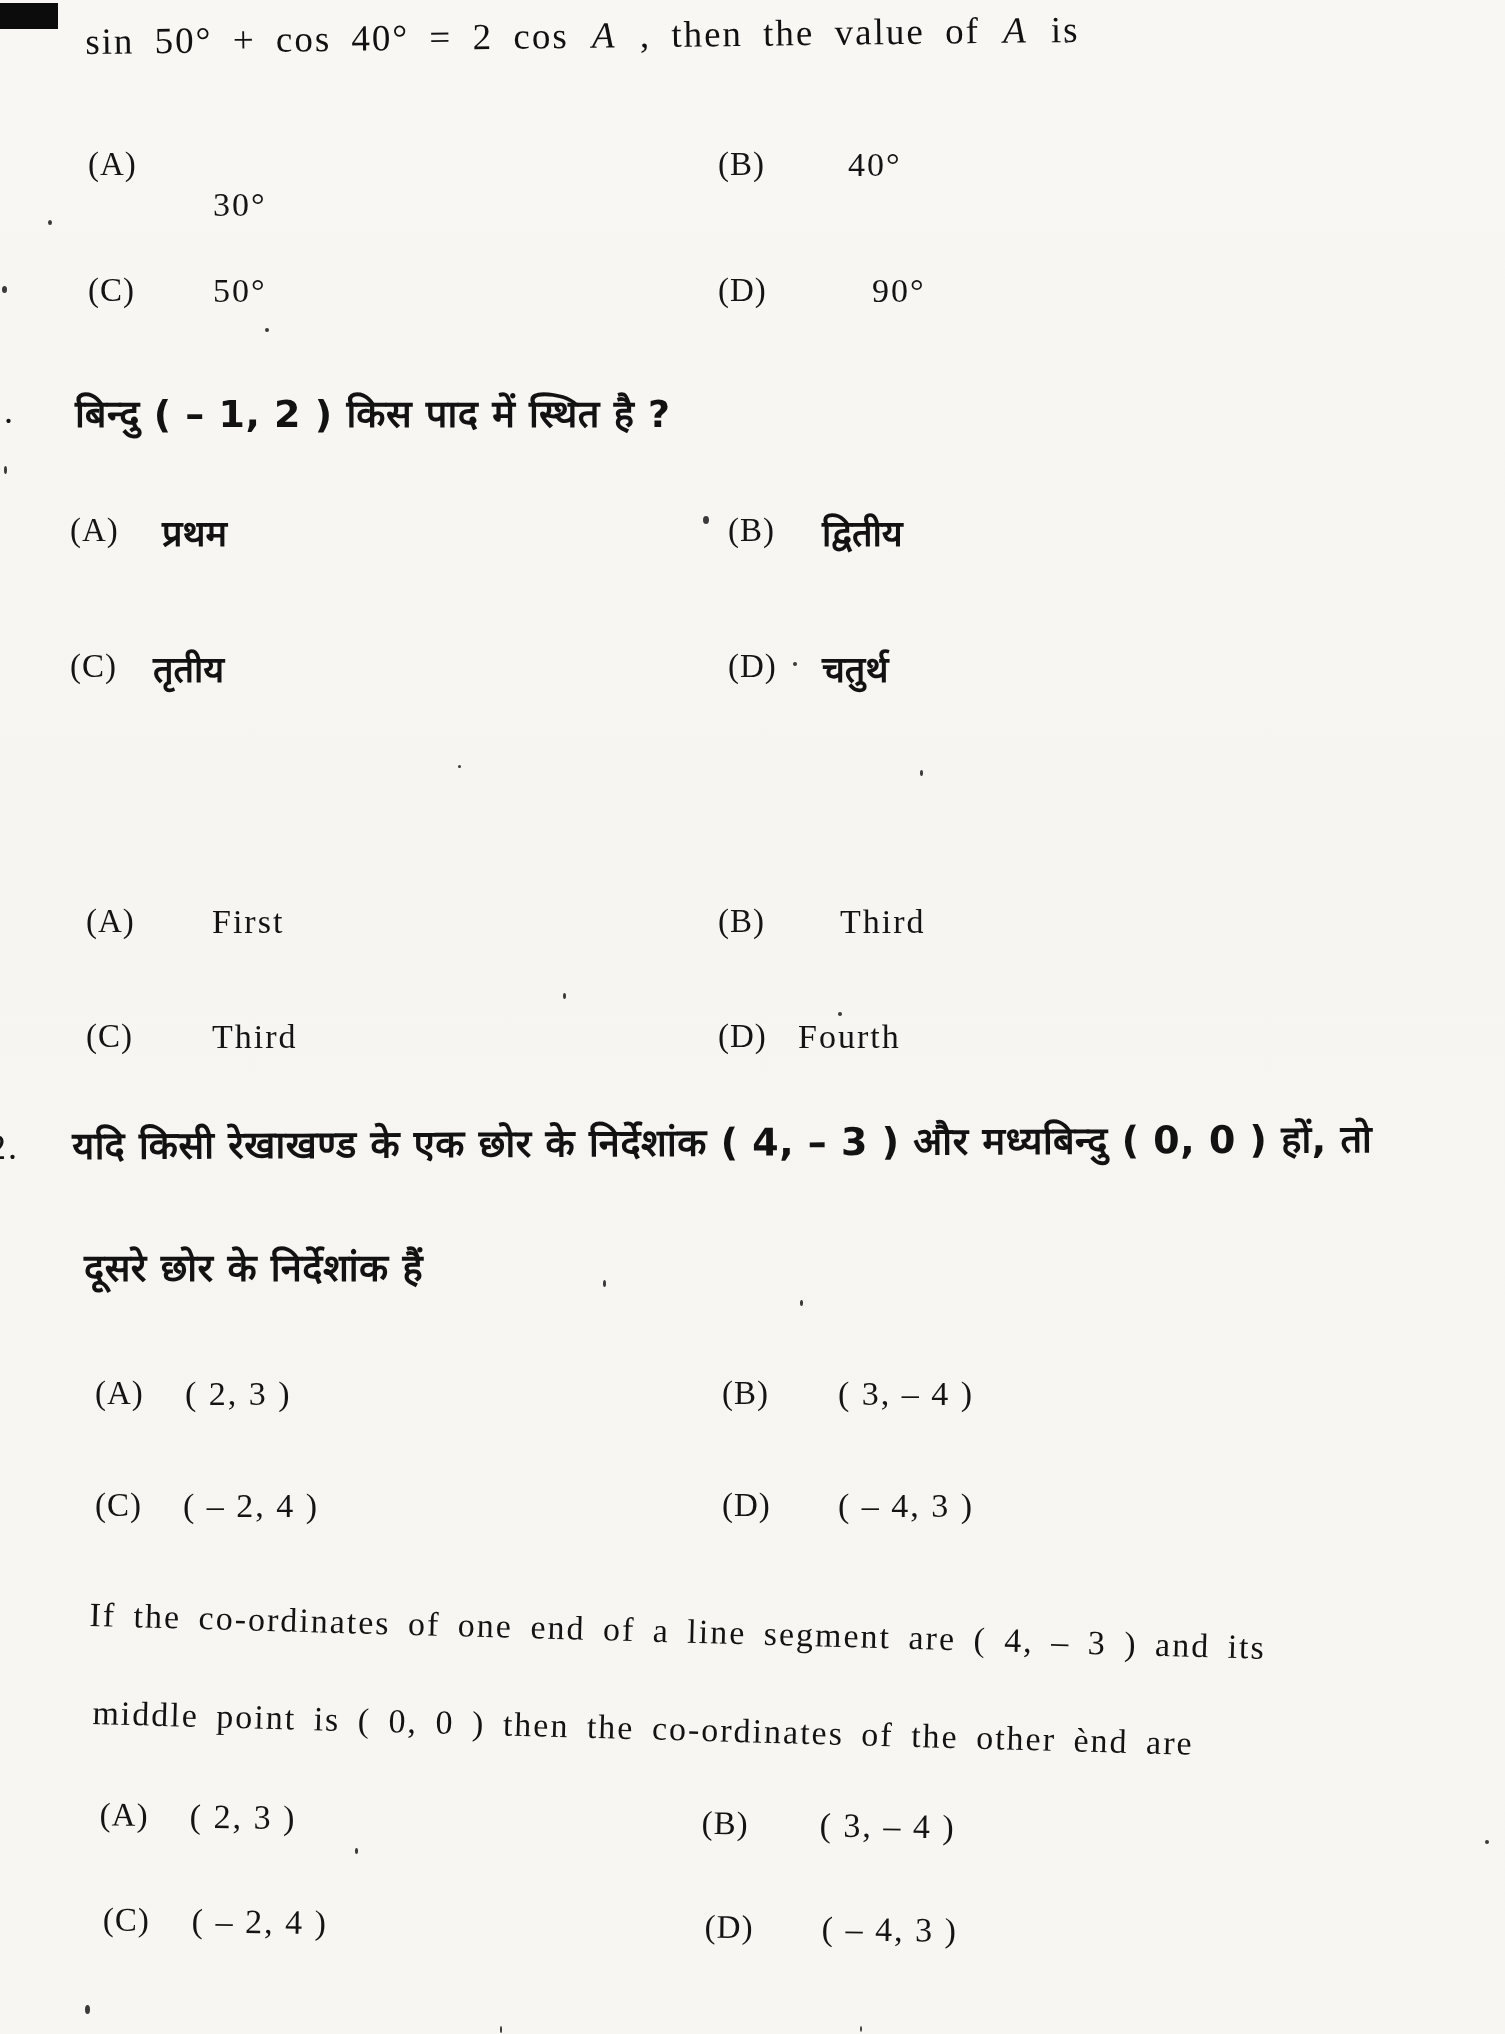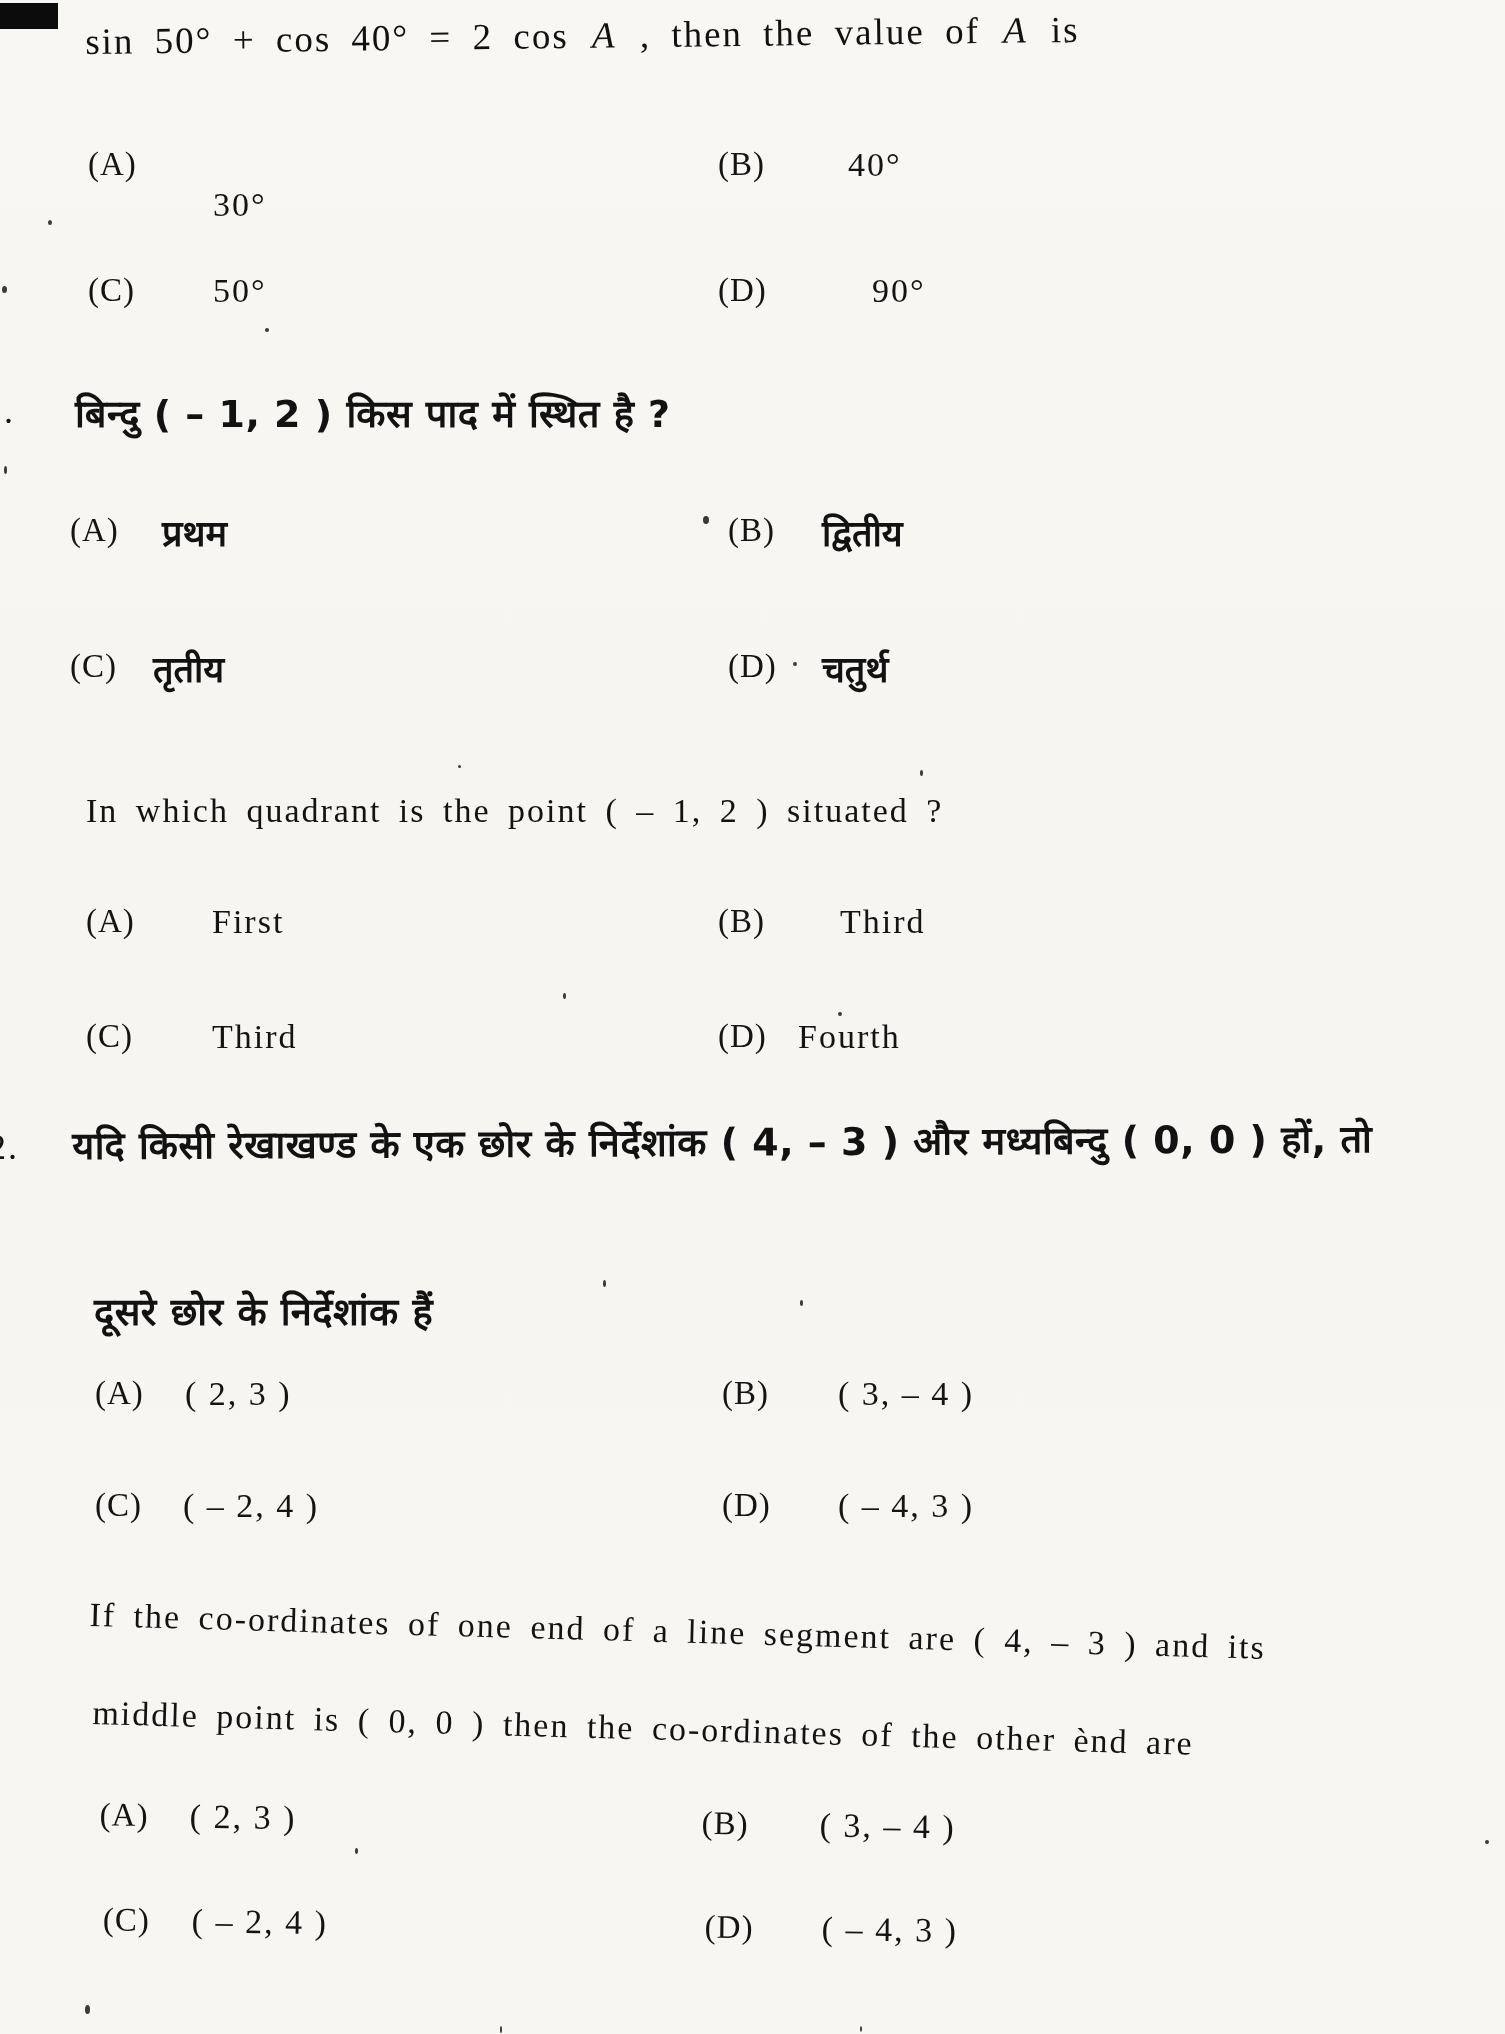--- a/index.html
+++ b/index.html
@@ -79,40 +79,39 @@
     <span class="abs hin-val" style="left:822px;top:-4px;">द्वितीय</span>
   </div>
 
   <div class="opt-row" style="top:648px;">
     <span class="opt-lbl" style="left:70px;">(C)</span>
     <span class="abs hin-val" style="left:153px;top:-4px;">तृतीय</span>
     <span class="opt-lbl" style="left:728px;">(D)</span>
     <span class="abs hin-val" style="left:822px;top:-4px;">चतुर्थ</span>
   </div>
 
-  <div class="abs eng-stem" style="left:86px;top:792px;">In which quadrant is the point ( – 1, 2 ) situated ?</div>
 
   <div class="opt-row" style="top:903px;">
     <span class="opt-lbl" style="left:86px;">(A)</span>
     <span class="opt-val" style="left:212px;">First</span>
     <span class="opt-lbl" style="left:718px;">(B)</span>
     <span class="opt-val" style="left:840px;">Third</span>
   </div>
 
   <div class="opt-row" style="top:1018px;">
     <span class="opt-lbl" style="left:86px;">(C)</span>
     <span class="opt-val" style="left:212px;">Third</span>
     <span class="opt-lbl" style="left:718px;">(D)</span>
     <span class="opt-val" style="left:798px;">Fourth</span>
   </div>
 
   <div class="qnum" style="left:-12px;top:1126px;">2.</div>
 
   <div class="abs hin" style="left:72px;top:1118px;transform:rotate(-0.3deg);transform-origin:left top;">यदि किसी रेखाखण्ड के एक छोर के निर्देशांक ( 4, – 3 ) और मध्यबिन्दु ( 0, 0 ) हों, तो</div>
-  <div class="abs hin" style="left:94px;top:1240px;margin-top:44px;">दूसरे छोर के निर्देशांक हैं</div>
+  <div class="abs hin" style="left:84px;top:1240px;">दूसरे छोर के निर्देशांक हैं</div>
 
   <div class="opt-row" style="top:1375px;">
     <span class="opt-lbl" style="left:95px;">(A)</span>
     <span class="opt-val" style="left:185px;">( 2, 3 )</span>
     <span class="opt-lbl" style="left:722px;">(B)</span>
     <span class="opt-val" style="left:838px;">( 3, – 4 )</span>
   </div>
 
   <div class="opt-row" style="top:1487px;">
     <span class="opt-lbl" style="left:95px;">(C)</span>

